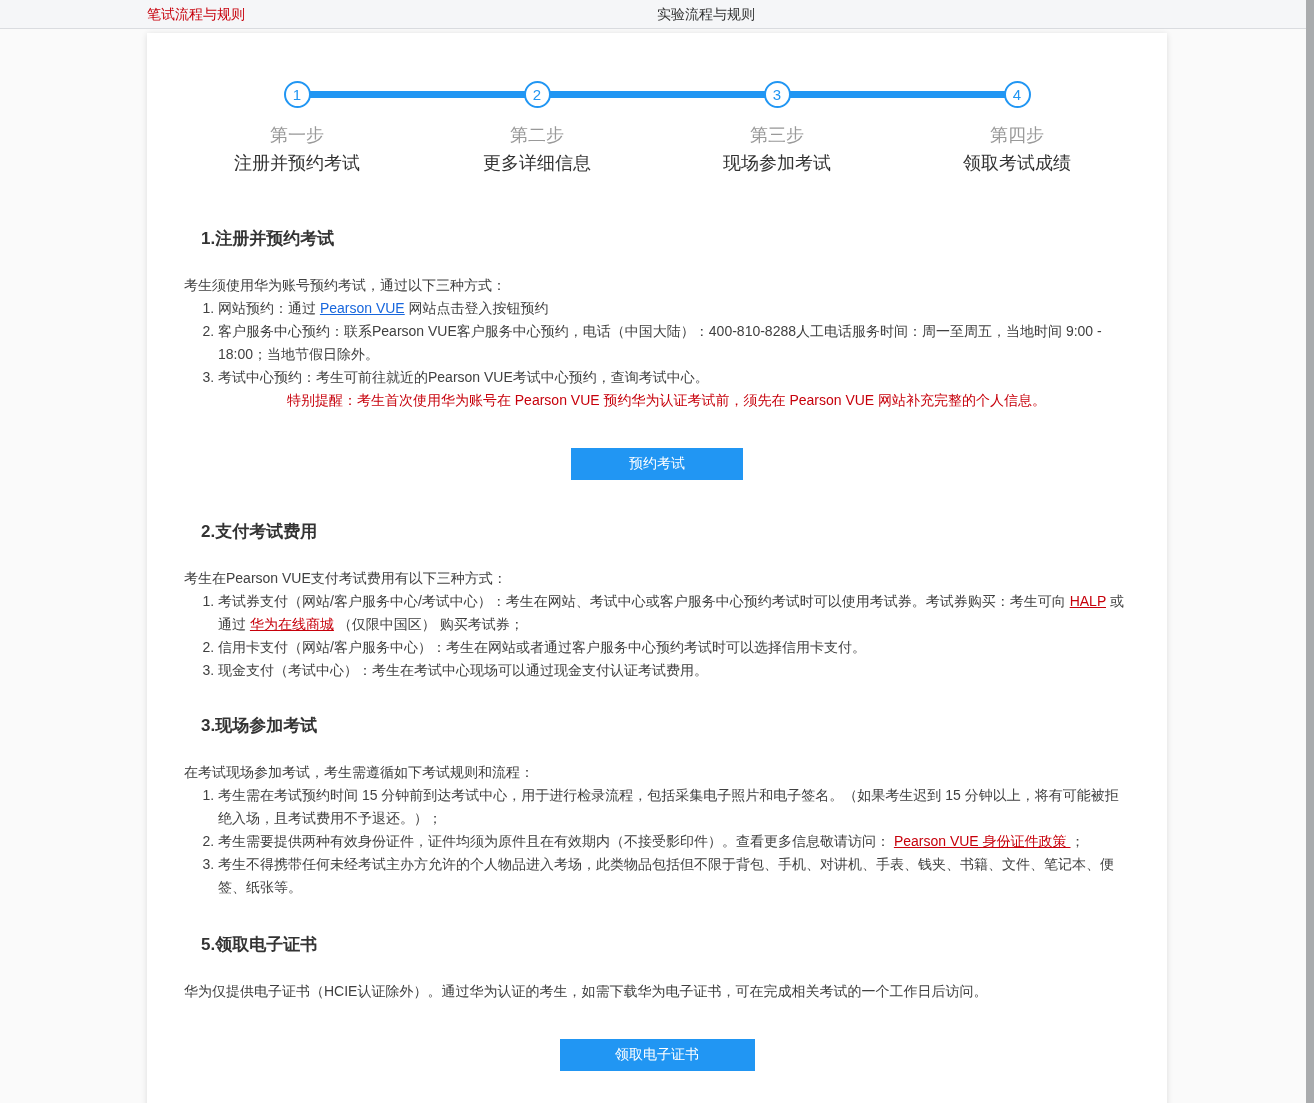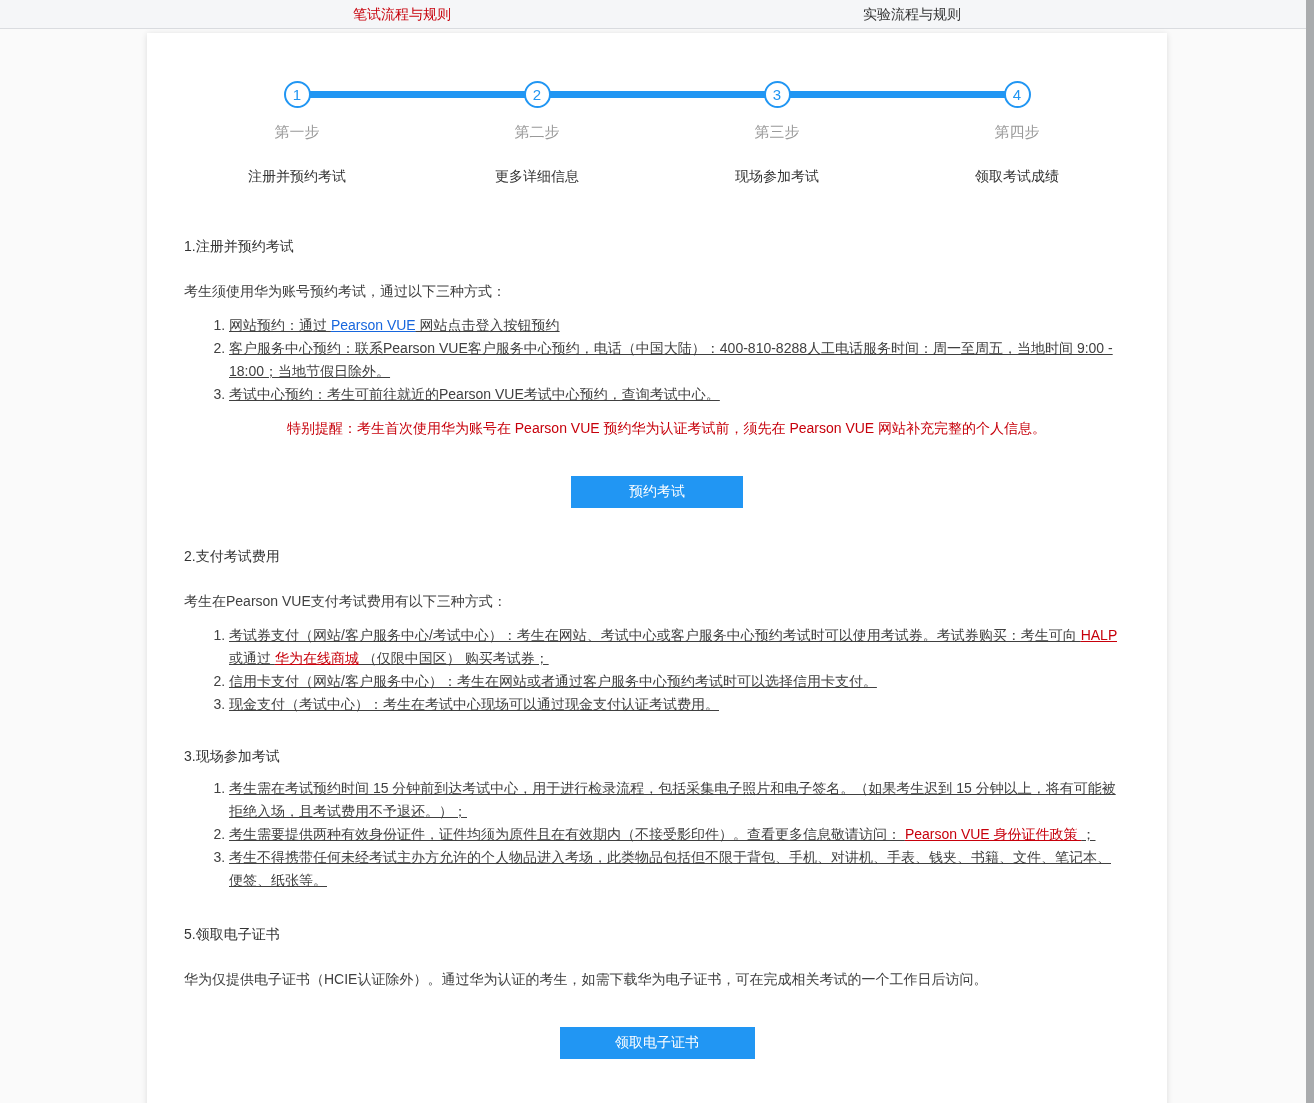--- a/index.html
+++ b/index.html
@@ -15,51 +15,51 @@
     width:1314px;height:1103px;position:relative;overflow:hidden;
     background:#fafafa;
     font-family:"Liberation Sans","DejaVu Sans",sans-serif;
     color:var(--text);font-size:14px;
   }
   
   .topbar{
     width:100%;height:29px;background:#f5f6f8;border-bottom:1px solid #dadce0;
   }
   .topbar-inner{width:1020px;margin:0 auto;display:flex;height:28px;}
-  .tab{flex:1;text-align:center;line-height:28px;font-size:14px;color:#333;cursor:pointer;}
+  .tab{flex:1;text-align:left;line-height:28px;font-size:14px;color:#333;cursor:pointer;}
   .tab.active{color:var(--red);}
   
   .card{
     width:1020px;margin:4px auto 0;background:#ffffff;min-height:1062px;
     box-shadow:0 1px 6px rgba(0,0,0,0.12);padding-bottom:50px;
   }
   
   .stepper{padding-top:48px;}
   .steps{display:flex;width:960px;margin:0 auto;position:relative;}
   .track{
     position:absolute;left:120px;right:120px;top:10px;height:7px;
     background:var(--accent);border-radius:4px;z-index:0;
   }
   .step{flex:1;display:flex;flex-direction:column;align-items:center;position:relative;}
   .circle{
     width:27px;height:27px;border:2px solid var(--accent);border-radius:50%;
     background:#fff;color:var(--accent);font-size:15px;z-index:1;
     display:flex;align-items:center;justify-content:center;
   }
-  .step-label{margin-top:15px;color:#999999;font-size:15px;}
-  .step-name{margin-top:26px;color:#333333;font-size:14px;}
+  .step-label{margin-top:15px;color:#999999;font-size:18px;}
+  .step-name{margin-top:4px;color:#333333;font-size:18px;}
   
   .content{padding:0 37px;}
-  .section-heading{font-size:14px;font-weight:normal;color:var(--heading);margin:0;}
+  .section-heading{font-size:17px;font-weight:bold;color:var(--heading);margin:17px;}
   .s1 .section-heading{margin-top:52px;}
   .s2 .section-heading{margin-top:40px;}
   .s3 .section-heading{margin-top:32px;}
   .s4 .section-heading{margin-top:34px;}
   .intro{margin:24px 0 0;line-height:23px;}
-  ol.items{margin:11px;padding-left:34px;text-decoration:underline;}
+  ol.items{margin:0;padding-left:34px;}
   ol.items li{line-height:23px;}
   .note{margin:0 0 0 19px;line-height:23px;text-align:center;}
   .txt-red{color:var(--red);}
   .lnk{text-decoration:underline;cursor:pointer;}
   .lnk-blue{color:var(--link-blue);}
   .lnk-red{color:var(--red);}
   .btn-row{margin-top:36px;text-align:center;}
   .btn{
     display:inline-flex;align-items:center;justify-content:center;
     height:32px;background:var(--accent);color:#ffffff;font-size:14px;
@@ -132,20 +132,21 @@
       <p class="intro">考生在Pearson VUE支付考试费用有以下三种方式：</p>
       <ol class="items">
         <li><span>考试券支付（网站/客户服务中心/考试中心）：考生在网站、考试中心或客户服务中心预约考试时可以使用考试券。考试券购买：考生可向 </span><a class="lnk lnk-red">HALP</a><span> 或通过 </span><a class="lnk lnk-red">华为在线商城</a><span> （仅限中国区） 购买考试券；</span></li>
         <li><span>信用卡支付（网站/客户服务中心）：考生在网站或者通过客户服务中心预约考试时可以选择信用卡支付。</span></li>
         <li><span>现金支付（考试中心）：考生在考试中心现场可以通过现金支付认证考试费用。</span></li>
       </ol>
     </section>
 
     <section class="s3">
       <h2 class="section-heading">3.现场参加考试</h2>
+      <p class="intro">在考试现场参加考试，考生需遵循如下考试规则和流程：</p>
       <ol class="items">
         <li><span>考生需在考试预约时间 15 分钟前到达考试中心，用于进行检录流程，包括采集电子照片和电子签名。（如果考生迟到 15 分钟以上，将有可能被拒绝入场，且考试费用不予退还。）；</span></li>
         <li><span>考生需要提供两种有效身份证件，证件均须为原件且在有效期内（不接受影印件）。查看更多信息敬请访问： </span><a class="lnk lnk-red">Pearson VUE 身份证件政策 </a><span>；</span></li>
         <li><span>考生不得携带任何未经考试主办方允许的个人物品进入考场，此类物品包括但不限于背包、手机、对讲机、手表、钱夹、书籍、文件、笔记本、便签、纸张等。</span></li>
       </ol>
     </section>
 
     <section class="s4">
       <h2 class="section-heading">5.领取电子证书</h2>
       <p class="intro">华为仅提供电子证书（HCIE认证除外）。通过华为认证的考生，如需下载华为电子证书，可在完成相关考试的一个工作日后访问。</p>

